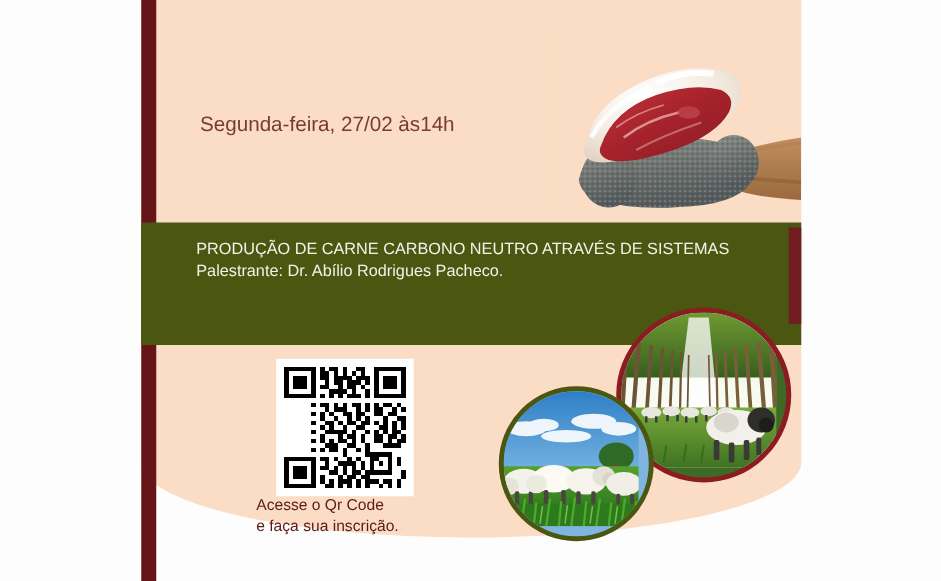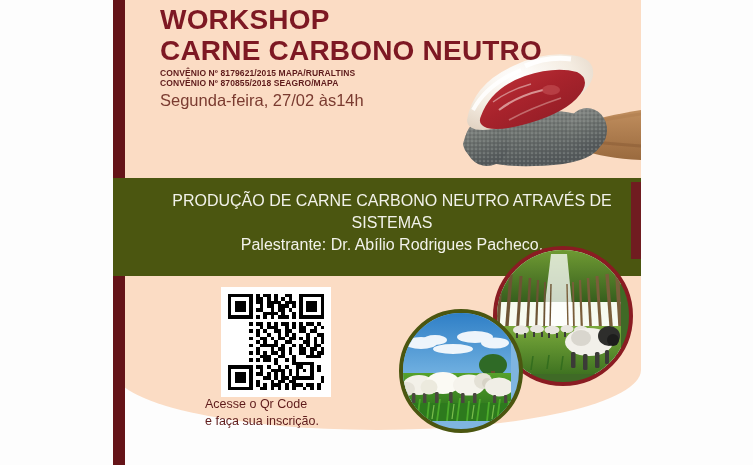--- a/index.html
+++ b/index.html
@@ -107,23 +107,22 @@
     width: 10px;
     height: 77px;
     background: #701c20;
   }
   .green-text {
     position: absolute;
     left: 157px;
     top: 190px;
     width: 470px;
     color: #f2f2ea;
-    font-size: 16px;
+    font-size: 13px;
     line-height: 1.38;
-    text-align: center;
   }
   .green-text .line-indent {
     padding-left: 74px;
     font-style: italic;
   }
 
   
   .qr-wrap {
     position: absolute;
     left: 221px;
@@ -229,28 +228,20 @@
 
       <path d="M56 78 Q74 64 100 58" stroke="#e8b8b4" stroke-width="2.2" fill="none" opacity="0.75"></path>
       <path d="M66 88 Q88 76 118 66" stroke="#d89b98" stroke-width="1.8" fill="none" opacity="0.6"></path>
       <path d="M50 70 Q66 58 88 52" stroke="#f0d3cf" stroke-width="1.4" fill="none" opacity="0.55"></path>
       <path d="M30 78 Q44 52 78 38" stroke="#ffffff" stroke-width="4" fill="none" opacity="0.85"></path>
       <path d="M82 34 Q104 24 128 27" stroke="#ffffff" stroke-width="5" fill="none" opacity="0.9"></path>
       <ellipse cx="108" cy="58" rx="9" ry="5" fill="#c9555a" opacity="0.55"></ellipse>
     </svg>
   </div>
 
-  <div class="header">
-    <div class="title-main">WORKSHOP</div>
-    <div class="title-sub">CARNE CARBONO NEUTRO</div>
-    <div class="convenios">
-      <div>CONVÊNIO Nº 8179621/2015 MAPA/RURALTINS</div>
-      <div>CONVÊNIO Nº 870855/2018 SEAGRO/MAPA</div>
-    </div>
-  </div>
 
   <div class="when-where">
     <div>Segunda-feira, 27/02 às14h</div>
   </div>
 
   <div class="green-band"></div>
   <div class="green-right-bar"></div>
   <div class="green-text">
     <div>PRODUÇÃO DE CARNE CARBONO NEUTRO  ATRAVÉS DE SISTEMAS</div>
     <div>Palestrante: Dr. Abílio Rodrigues Pacheco.</div>

